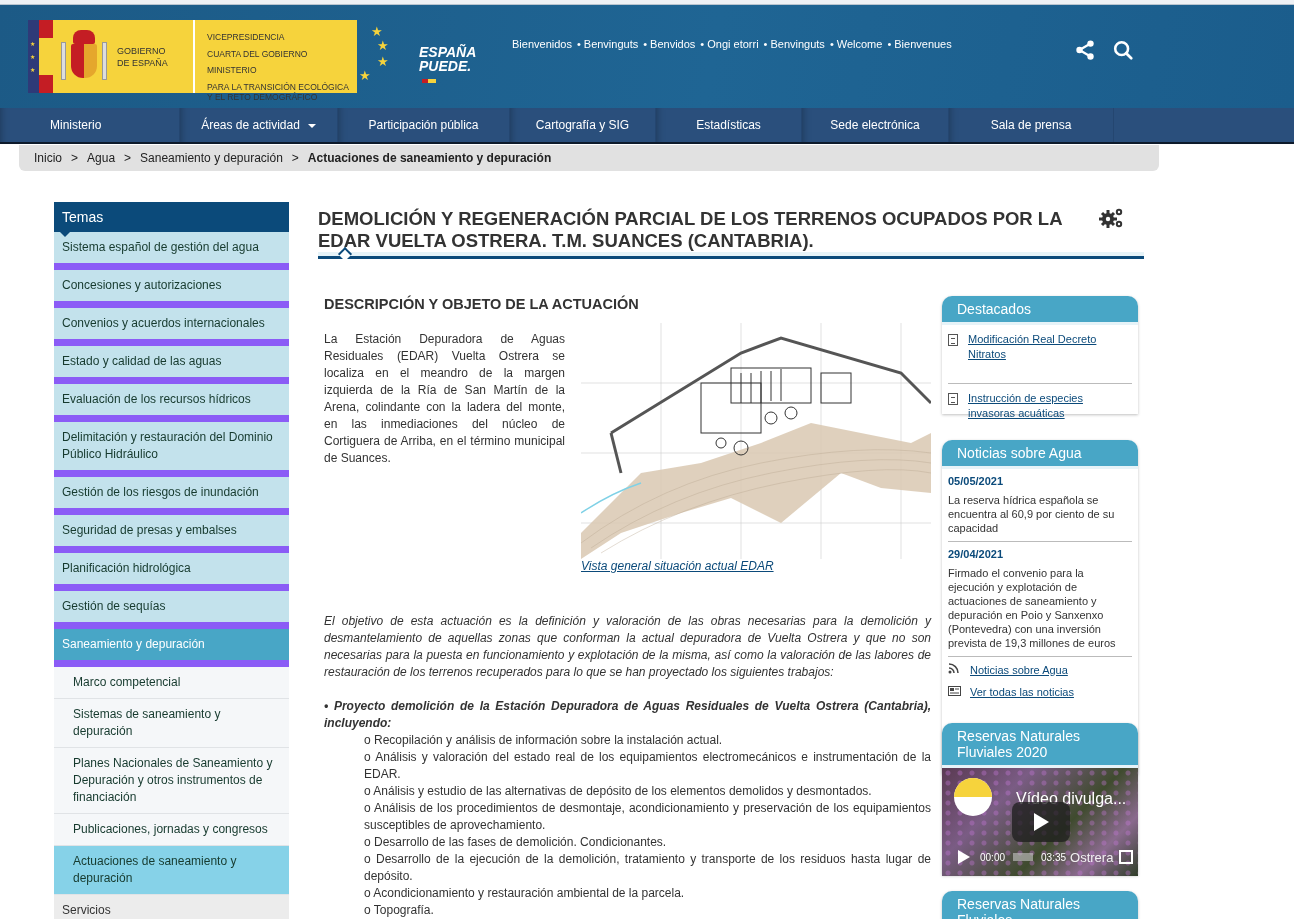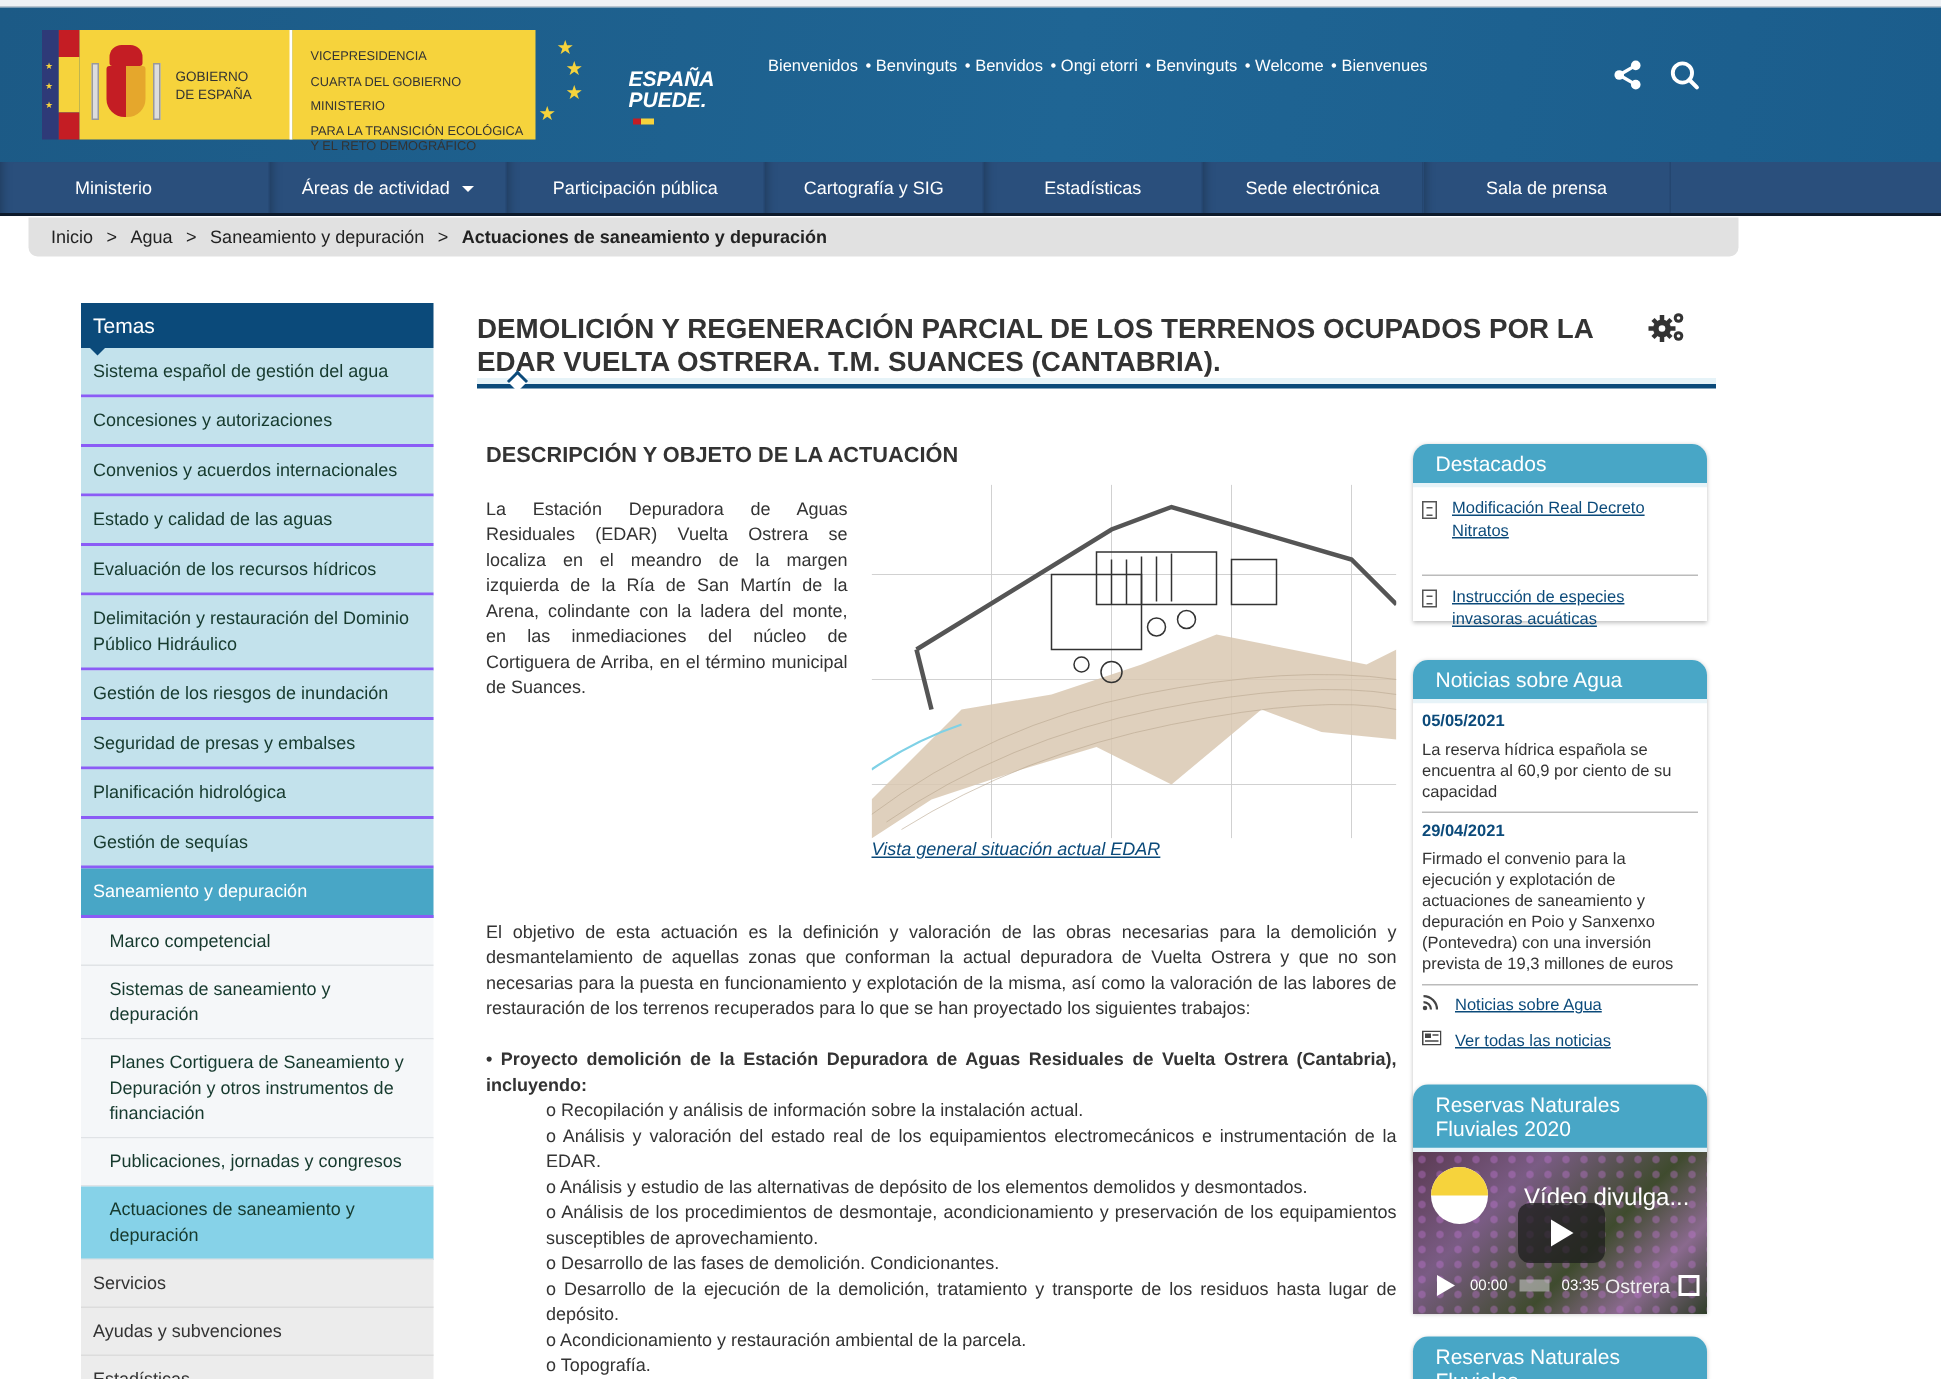--- a/index.html
+++ b/index.html
@@ -34,37 +34,37 @@
   .nav-inner { display: flex; margin-left: 0; width: 1140px; }
   .nav-item { height: 34px; display: flex; align-items: center; justify-content: center; color: #fff; font-size: 12px; border-right: 1px solid #244670; box-shadow: inset 8px 0 8px -8px rgba(0,0,0,.35); cursor: pointer; }
   .nav-item .caret { display: inline-block; width: 0; height: 0; border-left: 4px solid transparent; border-right: 4px solid transparent; border-top: 4px solid #fff; margin-left: 8px; margin-top: 2px; }
   .breadcrumb { position: absolute; left: 19px; top: 145px; width: 1140px; height: 26px; background: #e1e1e1; border-radius: 0 0 6px 6px; display: flex; align-items: center; padding-left: 15px; font-size: 12px; color: #222; }
   .breadcrumb a { color: #222; text-decoration: none; }
   .breadcrumb .gt { margin: 0 9px; }
   .breadcrumb .current { font-weight: bold; }
   .sidebar { position: absolute; left: 54px; top: 202px; width: 235px; }
   .sidebar .head { background: #0b4a7a; color: #fff; font-size: 14px; height: 30px; display: flex; align-items: center; padding-left: 8px; position: relative; }
   .sidebar .head:after { content: ""; position: absolute; left: 6px; bottom: -5px; border-left: 5px solid transparent; border-right: 5px solid transparent; border-top: 5px solid #0b4a7a; }
-  .sb-item { display: block; font-size: 12px; line-height: 17px; padding: 7px 8px 7px 8px; border-bottom: 2px solid #8b5cf6; cursor: pointer; text-decoration: none; }
+  .sb-item { display: block; font-size: 12px; line-height: 17px; padding: 7px 8px 7px 8px; border-bottom: 7px solid #8b5cf6; cursor: pointer; text-decoration: none; }
   .sb-item.l1 { background: #c3e2ec; color: #163a2e; }
   .sb-item.active { background: #48a6c6; color: #fff; }
   .sb-item.l2 { background: #f5f7f9; color: #163a2e; padding-left: 19px; border-bottom: 1px solid #e0e3e6; }
   .sb-item.l2.current { background: #86d2e8; }
   .sb-item.gray { background: #ececec; color: #333; border-bottom: 1px solid #dcdcdc; }
   .main-title { position: absolute; left: 318px; top: 208px; width: 770px; font-size: 18.5px; line-height: 22px; color: #333; text-transform: uppercase; }
   .gear { position: absolute; left: 1098px; top: 205px; width: 28px; height: 26px; }
   .title-rule { position: absolute; left: 318px; top: 256px; width: 826px; height: 3px; background: #0b4a7a; }
   .title-rule:before { content: ""; position: absolute; left: 0; right: 0; top: -4px; height: 4px; background: #e6f3f8; }
   .title-rule .notch { position: absolute; left: 22px; top: -7px; width: 10px; height: 10px; background: #fff; border-left: 2px solid #0b4a7a; border-top: 2px solid #0b4a7a; transform: rotate(45deg); }
   .section-h { position: absolute; left: 324px; top: 296px; font-size: 14.5px; font-weight: bold; color: #333; }
   .intro { position: absolute; left: 324px; top: 331px; width: 241px; font-size: 12px; line-height: 17px; text-align: justify; color: #333; }
   .map { position: absolute; left: 581px; top: 323px; width: 350px; height: 236px; background: #fff; overflow: hidden; }
   .map-caption { position: absolute; left: 581px; top: 559px; font-size: 12px; font-style: italic; color: #0b4a7a; text-decoration: underline; cursor: pointer; }
   .body-text { position: absolute; left: 324px; top: 613px; width: 607px; font-size: 12px; line-height: 17px; color: #333; text-align: justify; }
-  .body-text p { margin-bottom: 17px; }
+  .body-text p { margin-bottom: 17px; font-style: italic; }
   .body-text .bold { font-weight: bold; margin-bottom: 0; }
   .body-text ul { list-style: none; padding-left: 40px; }
   .body-text li { text-align: justify; }
   .rbox { position: absolute; left: 942px; width: 196px; background: #fff; box-shadow: 0 1px 3px rgba(0,0,0,.25); border-radius: 10px 10px 0 0; }
   .rbox .rh { background: #48a6c6; color: #fff; font-size: 14px; padding: 5px 15px; border-radius: 10px 10px 0 0; line-height: 16px; border-bottom: 3px solid #e6f3f8; }
   .dest-item { display: flex; margin: 0 6px; padding: 7px 0 21px; border-bottom: 1px solid #bbb; font-size: 11px; line-height: 15px; }
   .dest-item .doc { width: 10px; height: 12px; border: 1px solid #555; margin-right: 10px; margin-top: 2px; flex: none; position: relative; }
   .dest-item .doc:after { content: ""; position: absolute; left: 2px; top: 3px; width: 4px; height: 4px; border-top: 1px solid #555; border-bottom: 1px solid #555; }
   .dest-item a { color: #0b4a7a; text-decoration: underline; cursor: pointer; }
   .news { margin: 0 6px; padding: 6px 0; border-bottom: 1px solid #bbb; }
@@ -216,21 +216,21 @@
   <a class="sb-item l1" data-interactable="true">Estado y calidad de las aguas</a>
   <a class="sb-item l1" data-interactable="true">Evaluación de los recursos hídricos</a>
   <a class="sb-item l1" data-interactable="true">Delimitación y restauración del Dominio Público Hidráulico</a>
   <a class="sb-item l1" data-interactable="true">Gestión de los riesgos de inundación</a>
   <a class="sb-item l1" data-interactable="true">Seguridad de presas y embalses</a>
   <a class="sb-item l1" data-interactable="true">Planificación hidrológica</a>
   <a class="sb-item l1" data-interactable="true">Gestión de sequías</a>
   <a class="sb-item active" data-interactable="true">Saneamiento y depuración</a>
   <a class="sb-item l2" data-interactable="true">Marco competencial</a>
   <a class="sb-item l2" data-interactable="true">Sistemas de saneamiento y depuración</a>
-  <a class="sb-item l2" data-interactable="true">Planes Cortiguera de Saneamiento y Depuración y otros instrumentos de financiación</a>
+  <a class="sb-item l2" data-interactable="true">Planes Nacionales de Saneamiento y Depuración y otros instrumentos de financiación</a>
   <a class="sb-item l2" data-interactable="true">Publicaciones, jornadas y congresos</a>
   <a class="sb-item l2 current" data-interactable="true">Actuaciones de saneamiento y depuración</a>
   <a class="sb-item gray" data-interactable="true">Servicios</a>
   <a class="sb-item gray" data-interactable="true">Ayudas y subvenciones</a>
   <a class="sb-item gray" data-interactable="true">Estadísticas</a>
 </aside>
 
 <h1 class="main-title" data-interactable="false">DEMOLICIÓN Y REGENERACIÓN PARCIAL DE LOS TERRENOS OCUPADOS POR LA EDAR VUELTA OSTRERA. T.M. SUANCES (CANTABRIA).</h1>
 <svg class="gear" data-interactable="true" viewBox="0 0 28 26">
   <g fill="#333">

